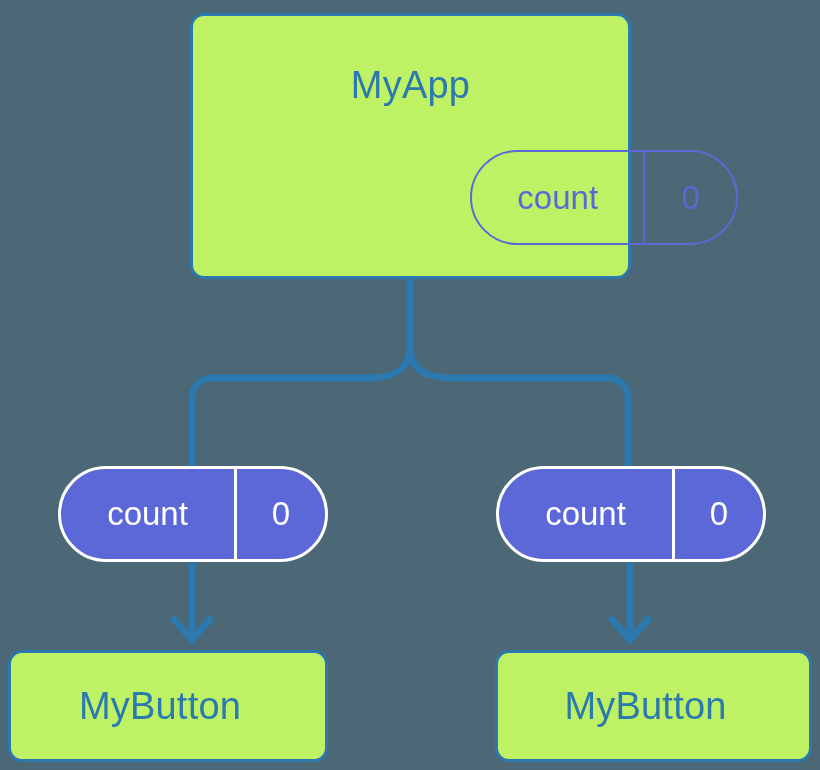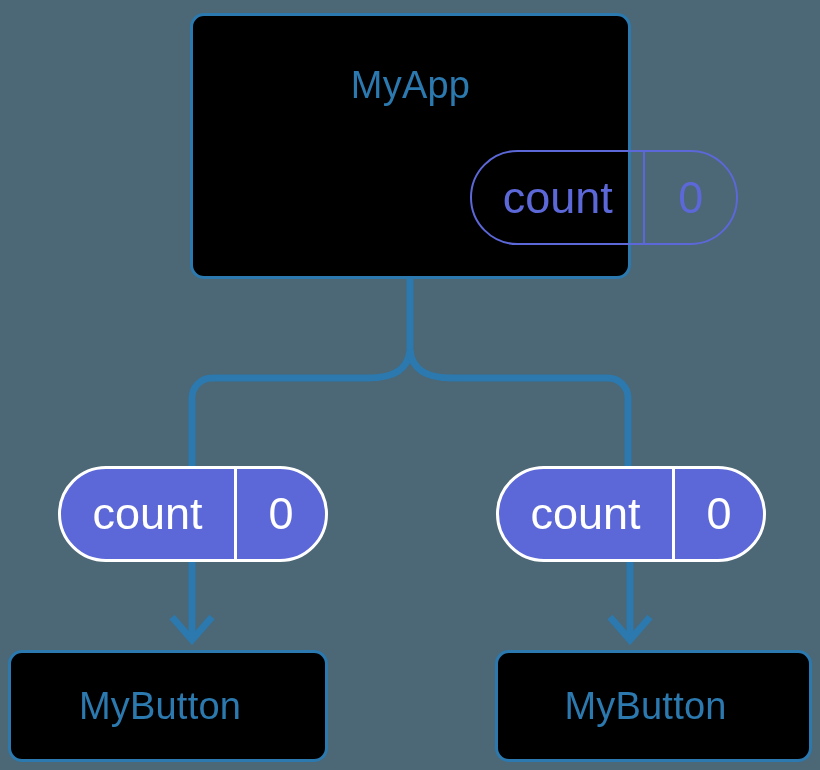--- a/index.html
+++ b/index.html
@@ -23,21 +23,21 @@
     left: 0;
     top: 0;
     width: 820px;
     height: 770px;
     pointer-events: none;
   }
 
   
   .component-card {
     position: absolute;
-    background: #000000;
+    background: #bef264;
     border: 3px solid #2b79ae;
     border-radius: 14px;
     box-sizing: border-box;
   }
   #myapp-card {
     left: 190px;
     top: 13px;
     width: 441px;
     height: 266px;
   }
@@ -58,21 +58,21 @@
     box-sizing: border-box;
     display: flex;
     align-items: stretch;
     border-radius: 999px;
     overflow: hidden;
   }
   .pill-key, .pill-value {
     display: flex;
     align-items: center;
     justify-content: center;
-    font-size: 45px;
+    font-size: 33px;
     box-sizing: border-box;
     white-space: nowrap;
   }
 
   
   .state-pill.outlined {
     border: 2px solid #5c68d8;
     background: transparent;
   }
   .state-pill.outlined .pill-key {

